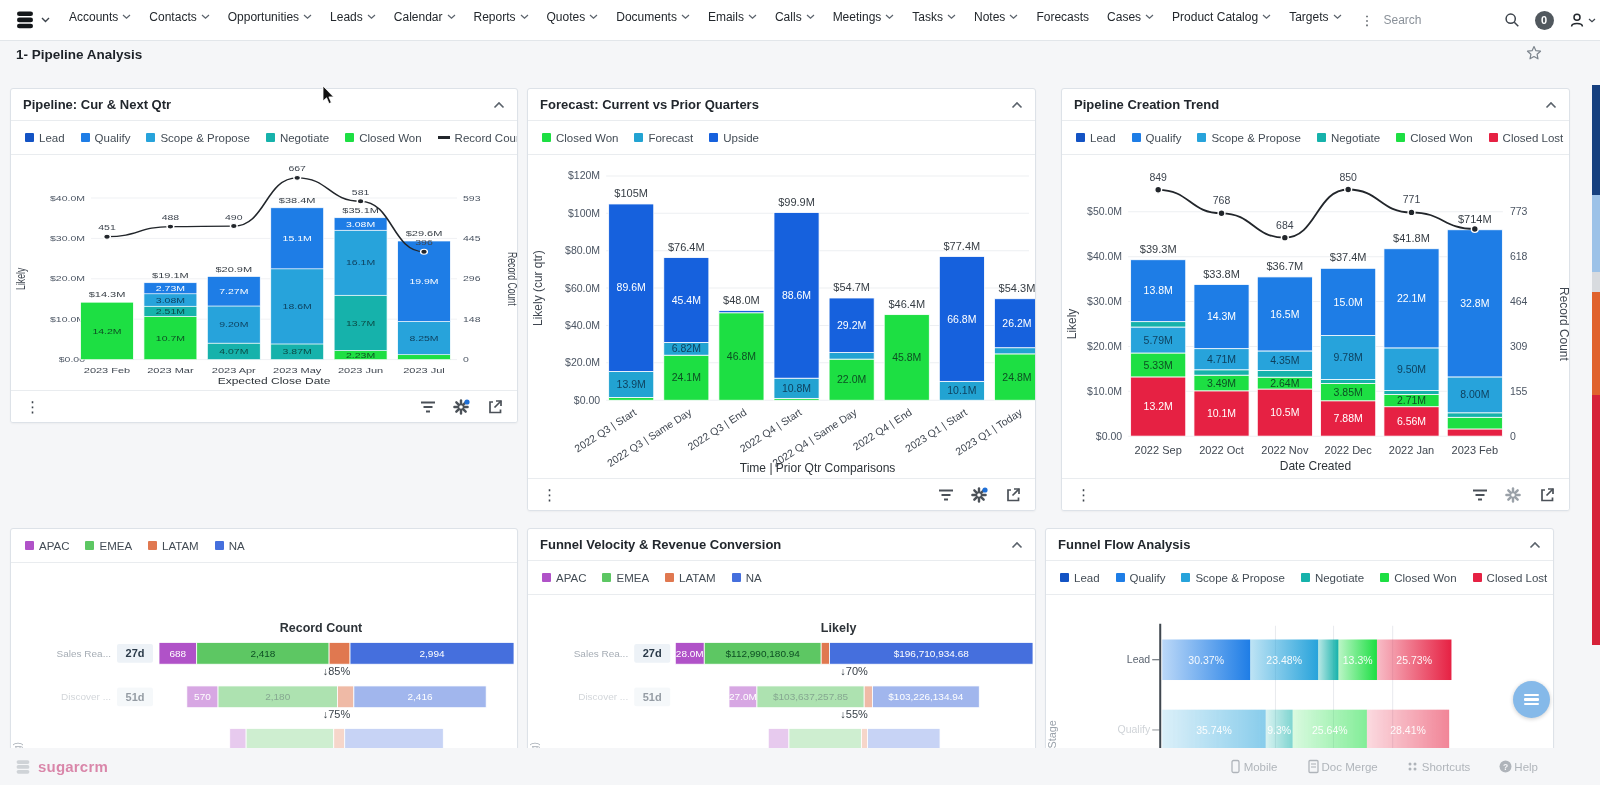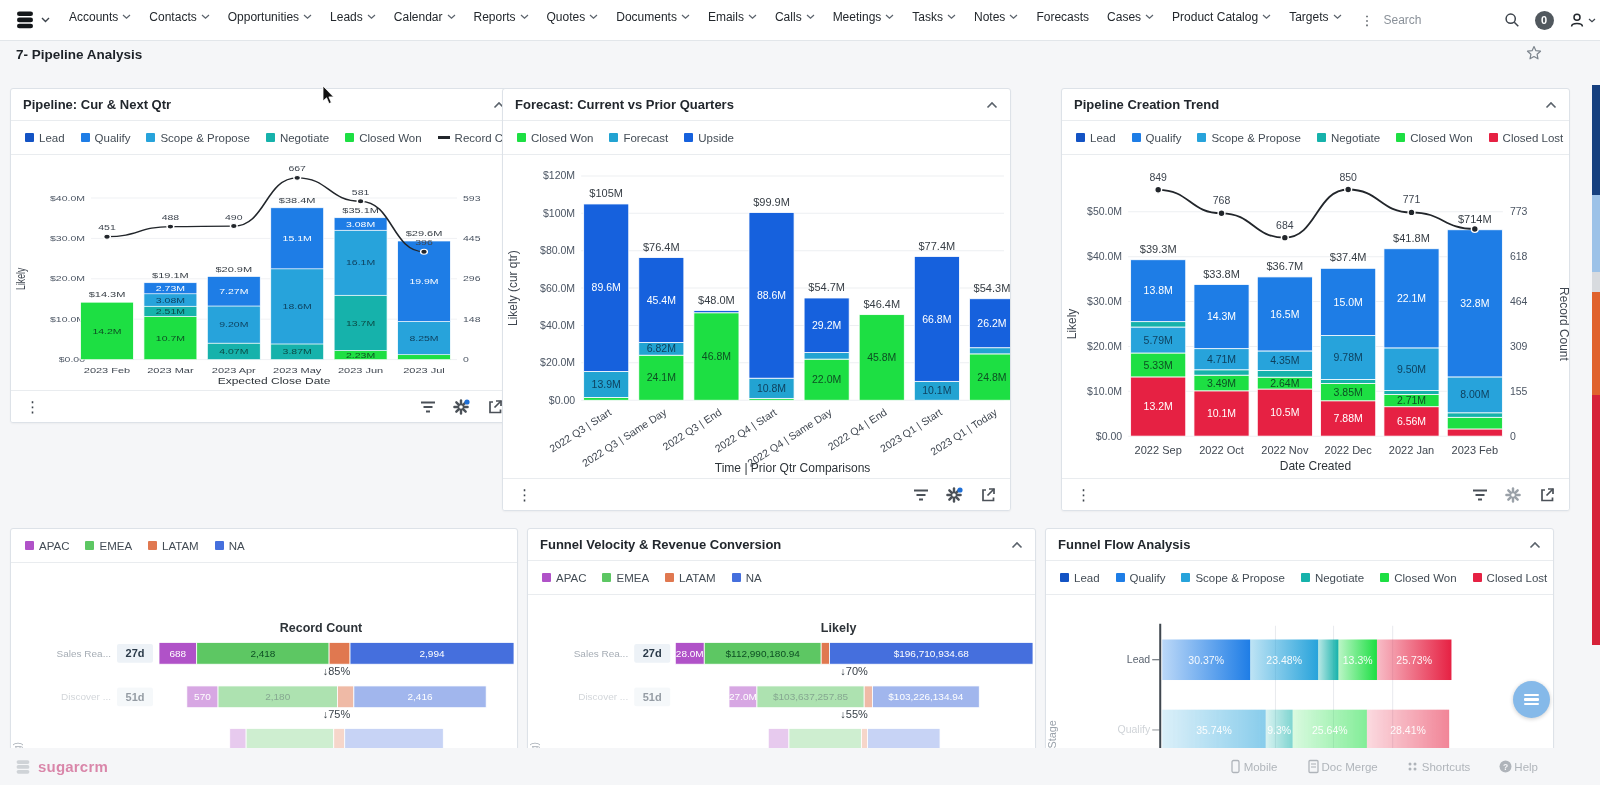--- a/index.html
+++ b/index.html
@@ -190,21 +190,21 @@
       </svg>
       <svg width="8" height="5" viewBox="0 0 8 5">
         <polyline points="1,1 4,3.8 7,1" fill="none" stroke="#3c434b" stroke-width="1.2"></polyline>
       </svg>
     </span>
 
   </div>
 </header>
 
 <div class="titlebar">
-  <span class="page-title">7- Pipeline Analysis</span>
+  <span class="page-title">1- Pipeline Analysis</span>
   <span class="star">
     <svg width="16" height="16" viewBox="0 0 16 16">
       <path d="M8 1.5 L9.9 5.7 14.5 6.2 11.1 9.3 12 13.8 8 11.5 4 13.8 4.9 9.3 1.5 6.2 6.1 5.7 Z" fill="none" stroke="#7c848d" stroke-width="1.2" stroke-linejoin="round"></path>
     </svg>
   </span>
 </div>
 
 <main id="dashboard">
     <section class="card" style="left: 10px; top: 88px; width: 508px; height: 335px;">
       <div class="card-header">
@@ -350,21 +350,21 @@
           <span>
             <svg width="16" height="16" viewBox="0 0 16 16">
               <path d="M6,3 H3 V13.5 H13.5 V10.5" fill="none" stroke="#4b5158" stroke-width="1.7"></path>
               <path d="M9,2 H14 V7" fill="none" stroke="#4b5158" stroke-width="1.7"></path>
               <line x1="14" y1="2" x2="7.5" y2="8.5" stroke="#4b5158" stroke-width="1.7"></line>
             </svg>
           </span>
         </span>
       </div>
     </section>
-    <section class="card" style="left: 502px; top: 88px; width: 509px; height: 423px;">
+    <section class="card" style="left: 527px; top: 88px; width: 509px; height: 423px;">
       <div class="card-header">
         <span class="card-title">Forecast: Current vs Prior Quarters</span>
         <span class="collapse-btn">
           <svg width="12" height="8" viewBox="0 0 12 8">
             <polyline points="1.5,6.5 6,2 10.5,6.5" fill="none" stroke="#5a626b" stroke-width="1.6"></polyline>
           </svg>
         </span>
       </div>
       <div class="card-legend">
         <span class="legend-item">

